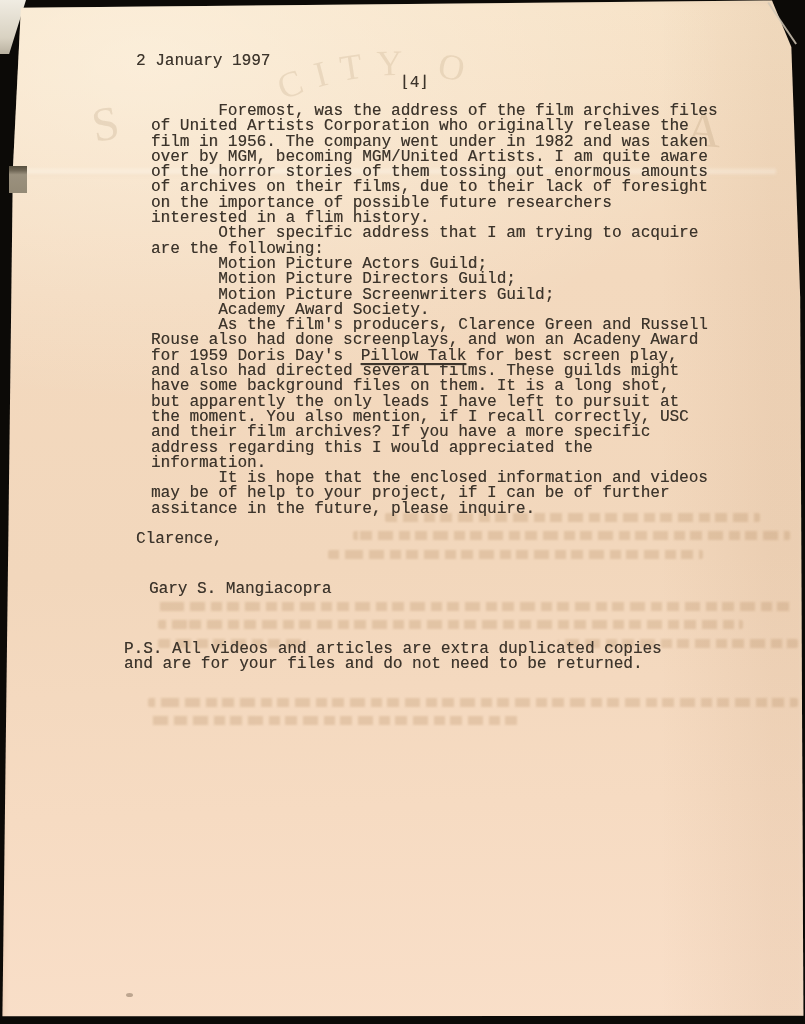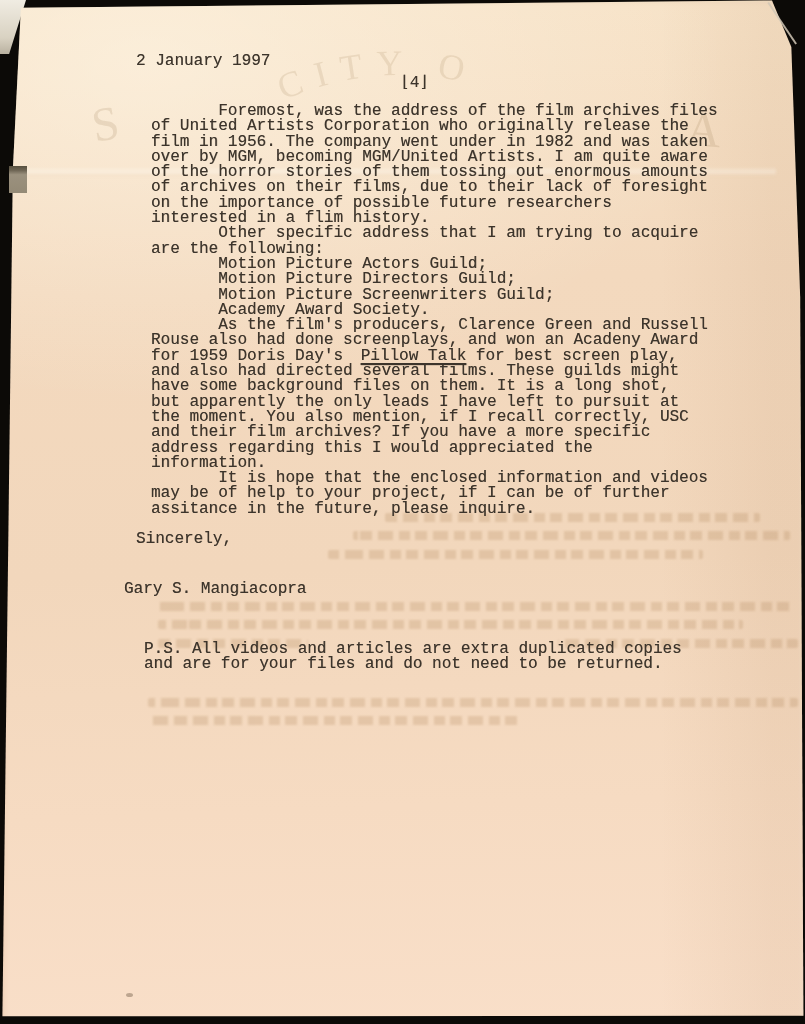--- a/index.html
+++ b/index.html
@@ -140,24 +140,24 @@
 have some background files on them. It is a long shot,
 but apparently the only leads I have left to pursuit at
 the moment. You also mention, if I recall correctly, USC
 and their film archives? If you have a more specific
 address regarding this I would appreciated the
 information.
        It is hope that the enclosed information and videos
 may be of help to your project, if I can be of further
 assitance in the future, please inquire.</span></pre>
 
-  <div class="typed" style="left:136px;top:532px">Sincerely,</div>
+  <div class="typed" style="left:136px;top:532px">Clarence,</div>
 
-  <div class="typed" style="left:124px;top:582px">Gary S. Mangiacopra</div>
+  <div class="typed" style="left:149px;top:582px">Gary S. Mangiacopra</div>
 
-  <pre class="typed" style="left:144px;top:642px">P.S. All videos and articles are extra duplicated copies
+  <pre class="typed" style="left:124px;top:642px">P.S. All videos and articles are extra duplicated copies
 and are for your files and do not need to be returned.</pre>
 
   <div class="speck"></div>
 </div>
 
 <div class="edge-tab"></div>
 <div class="corner-line"></div>
 
 </body></html>

